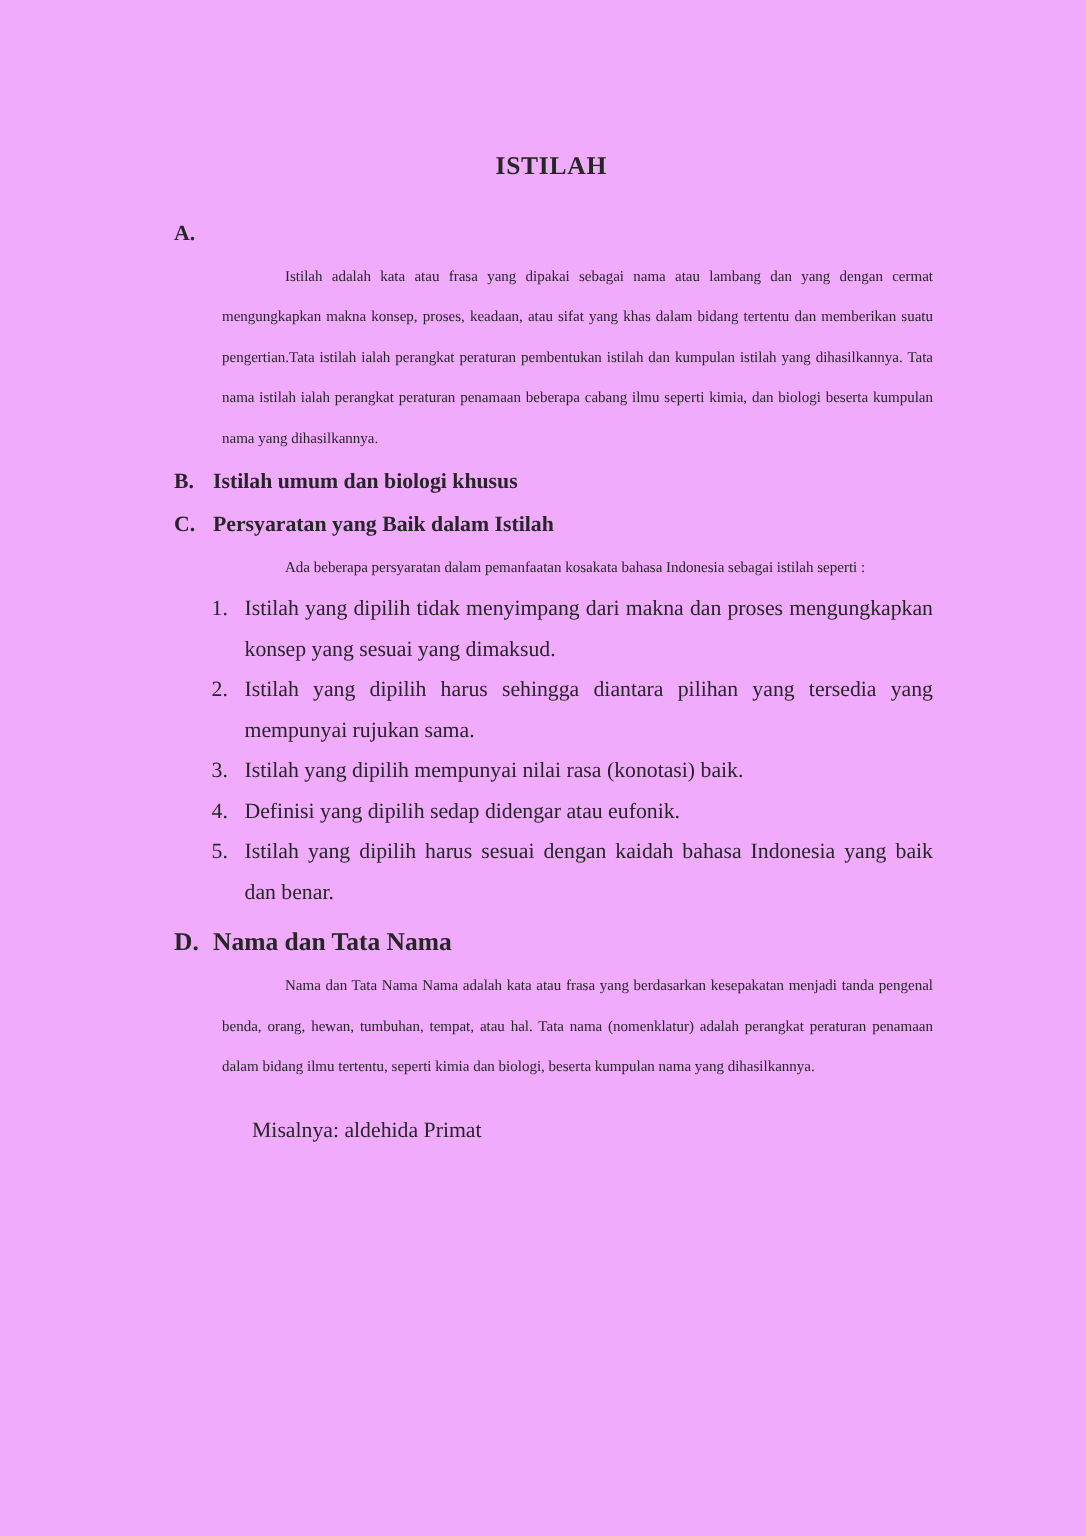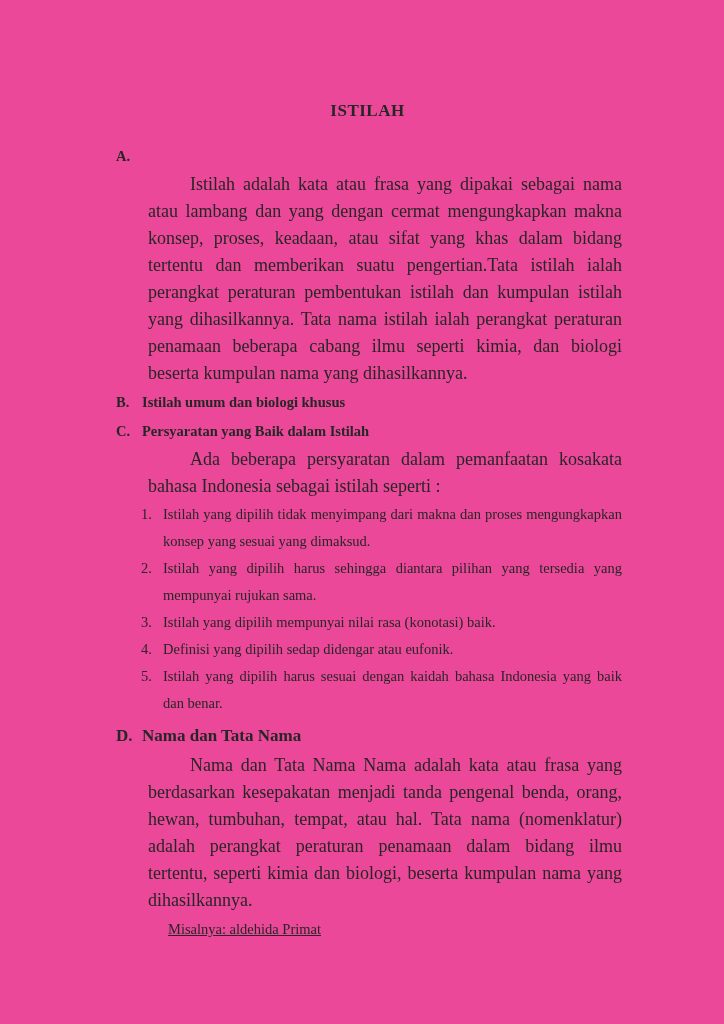--- a/index.html
+++ b/index.html
@@ -4,21 +4,21 @@
 <style>
   html, body {
     margin: 0;
     padding: 0;
     background: #ffffff;
   }
   .page {
     position: relative;
     width: 724px;
     height: 1024px;
-    background: #ec4899;
+    background: #f0abfc;
     box-sizing: border-box;
     padding: 101px 102px 0 113px;
     font-family: "Liberation Serif", "DejaVu Serif", serif;
     color: #262626;
     overflow: hidden;
   }
   .doc-title {
     font-size: 17px;
     font-weight: bold;
     text-align: center;
@@ -39,21 +39,21 @@
     width: 26px;
     flex-shrink: 0;
   }
   .sec-heading.lg {
     font-size: 17px;
     line-height: 30px;
     margin-top: 4px;
   }
   .sec-heading.lg .sec-label { width: 26px; }
   .body-par {
-    font-size: 18px;
+    font-size: 10px;
     line-height: 27px;
     text-align: justify;
     text-align-last: left;
     margin: 0 0 1px 35px;
   }
   .body-par.first-indent { text-indent: 42px; }
   .num-list { margin: 0 0 1px 28px; }
   .list-item {
     display: flex;
     align-items: baseline;
@@ -65,22 +65,21 @@
     flex-shrink: 0;
   }
   .list-text {
     flex: 1;
     text-align: justify;
     text-align-last: left;
   }
   .note-line {
     font-size: 14.5px;
     line-height: 27px;
-    margin: 2px 0 0 55px;
-    text-decoration: underline;
+    margin: 16px 0 0 55px;
   }
 </style>
 </head>
 <body>
 
 <div class="page">
 
   <h1 class="doc-title">ISTILAH</h1>
 
   <div class="section">

